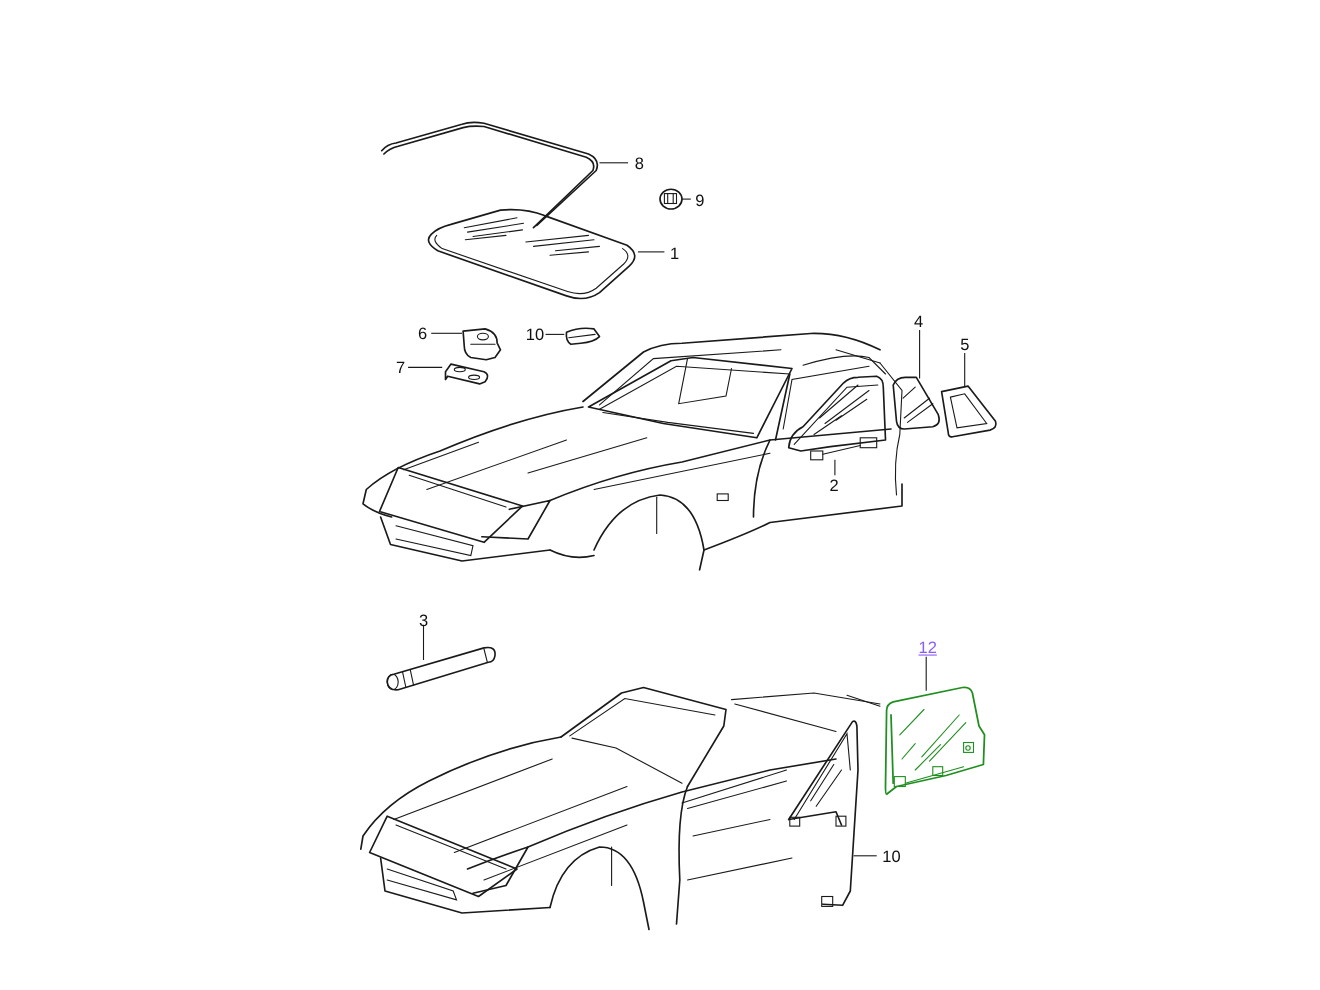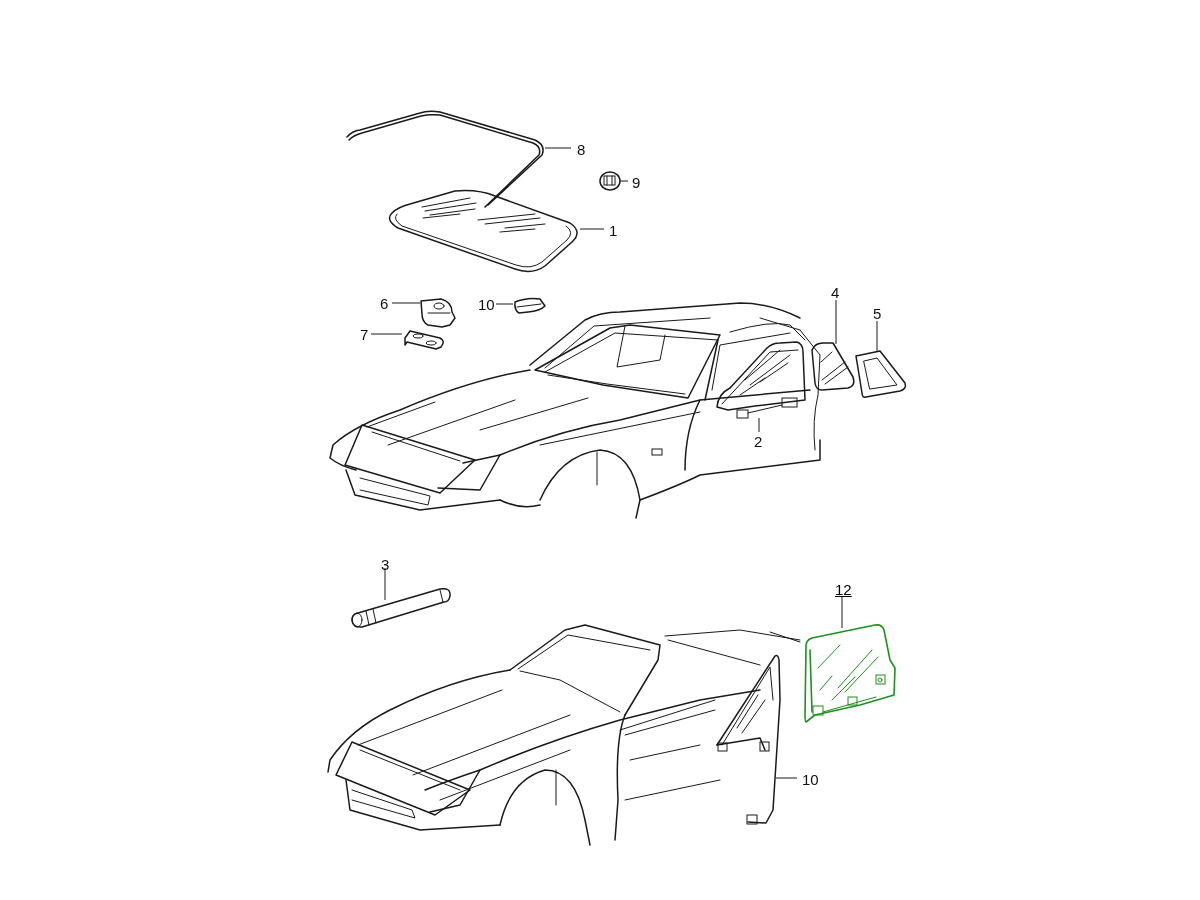--- a/index.html
+++ b/index.html
@@ -1,21 +1,21 @@
 <!DOCTYPE html>
 <html><head>
 <meta charset="utf-8">
 <style>
   html, body { margin: 0; padding: 0; background: #ffffff; }
   body { width: 1200px; height: 900px; position: relative; overflow: hidden;
          font-family: "Liberation Sans", sans-serif; }
   #diagram { position: absolute; left: 0; top: 0; width: 1200px; height: 900px; }
   .callout { position: absolute; font-size: 15px; color: #111; line-height: 1;
              cursor: pointer; padding: 1px 2px; }
-  .callout.active { color: #000000; text-decoration: underline; }
+  .callout.active { color: #8b5cf6; text-decoration: underline; }
   svg .ln { fill: none; stroke: #1a1a1a; stroke-width: 1.5; stroke-linejoin: round; stroke-linecap: round; }
   svg .thin { fill: none; stroke: #1a1a1a; stroke-width: 1; stroke-linecap: round; }
   svg .lead { fill: none; stroke: #1a1a1a; stroke-width: 1; }
   svg .hl { fill: none; stroke: #1f8f1f; stroke-width: 1.6; stroke-linejoin: round; stroke-linecap: round; }
   svg .hlthin { fill: none; stroke: #1f8f1f; stroke-width: 1; stroke-linecap: round; }
   svg .part { cursor: pointer; }
 </style>
 </head>
 <body>
 

